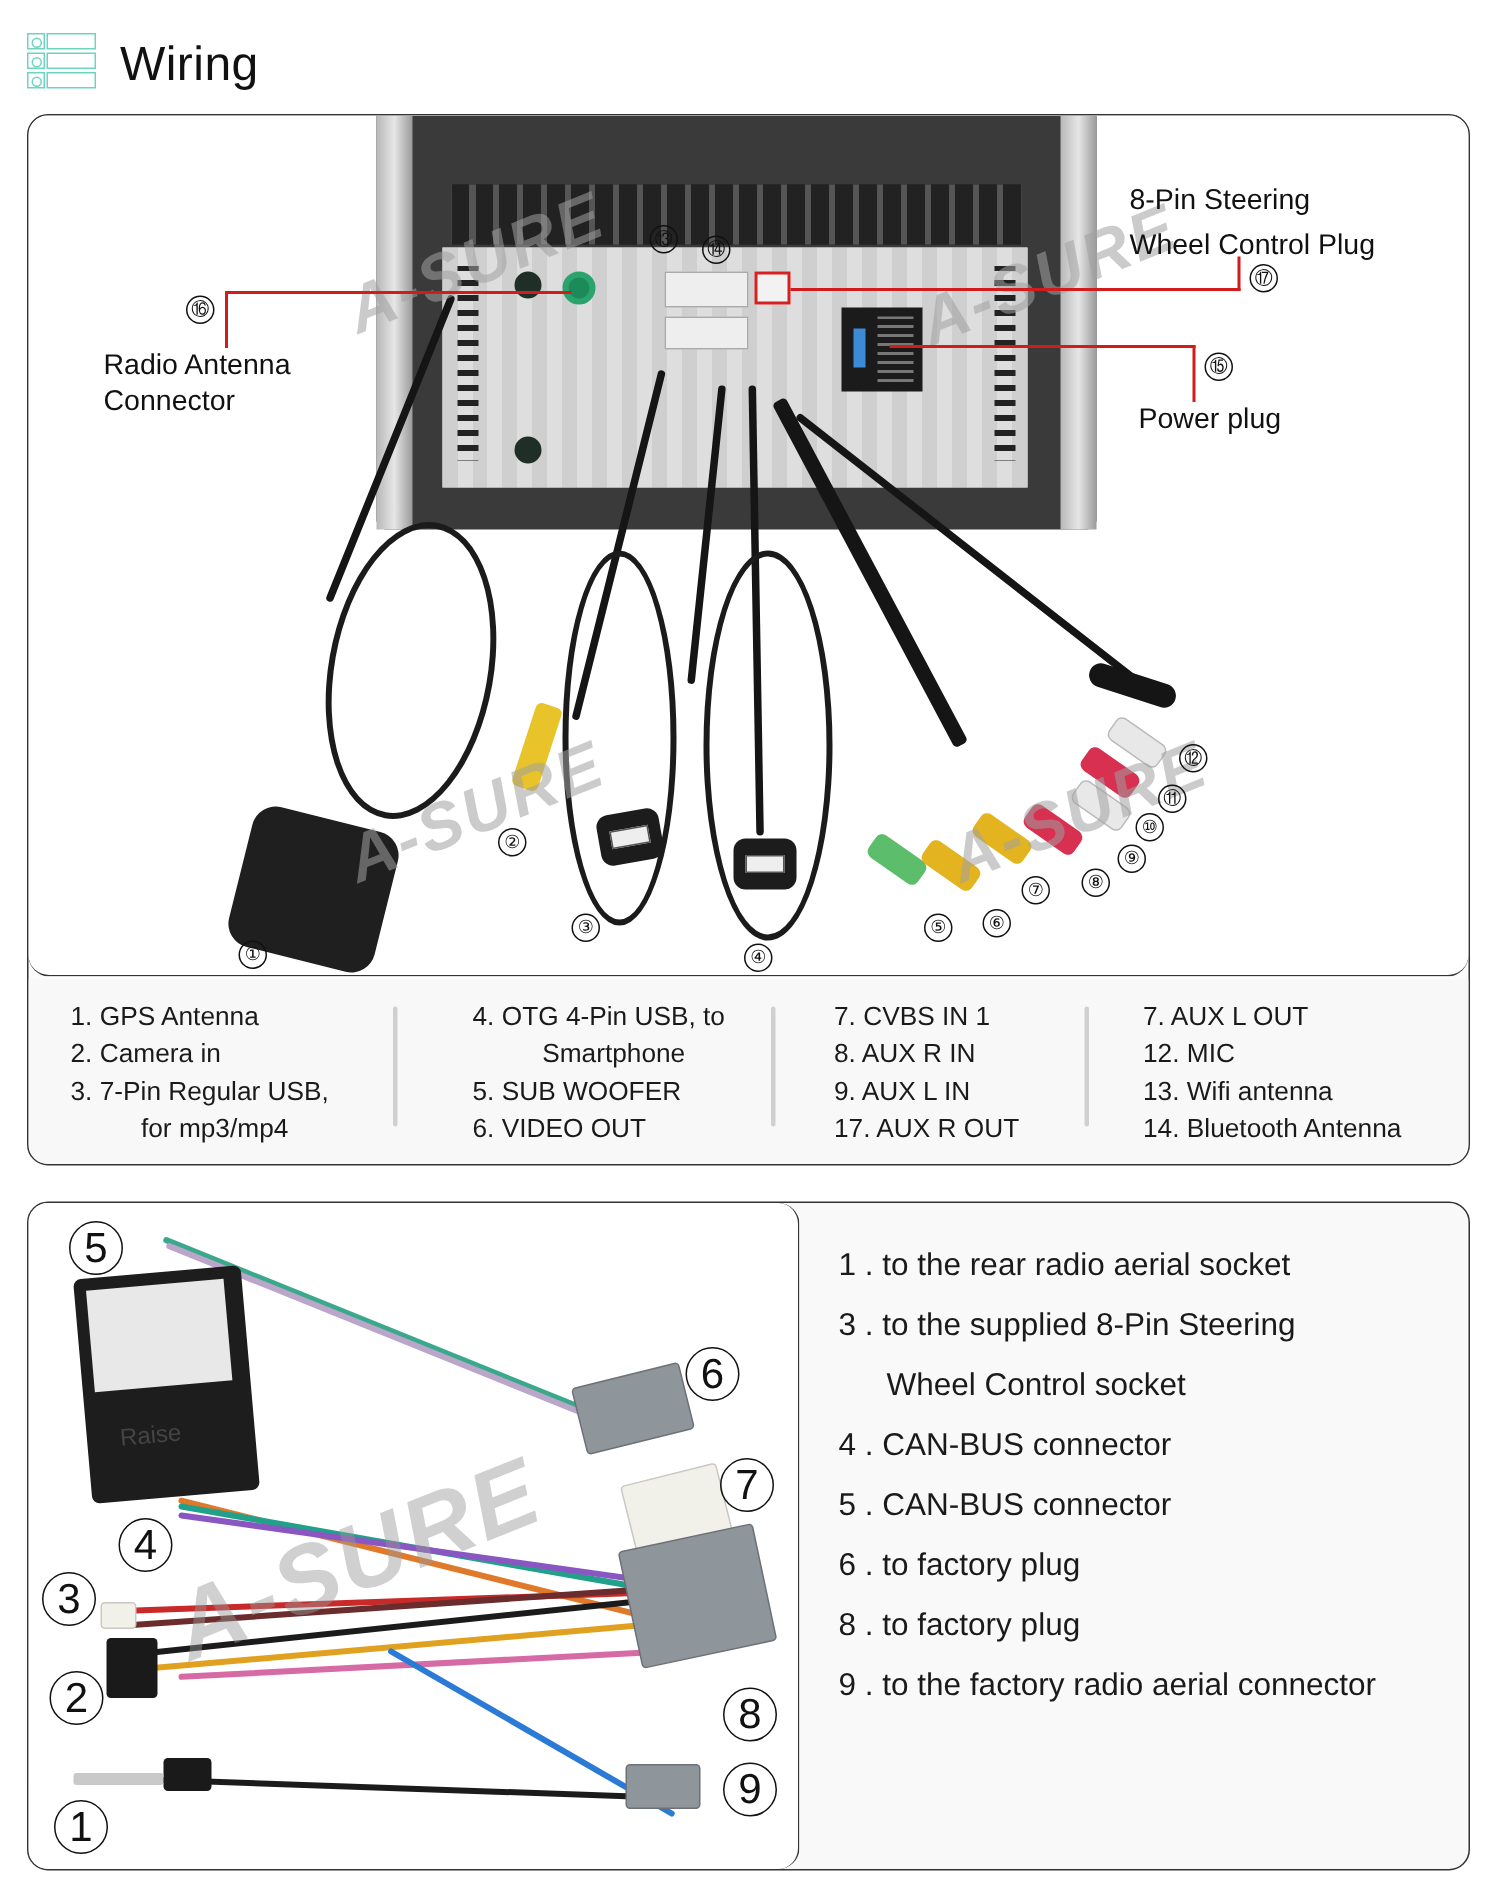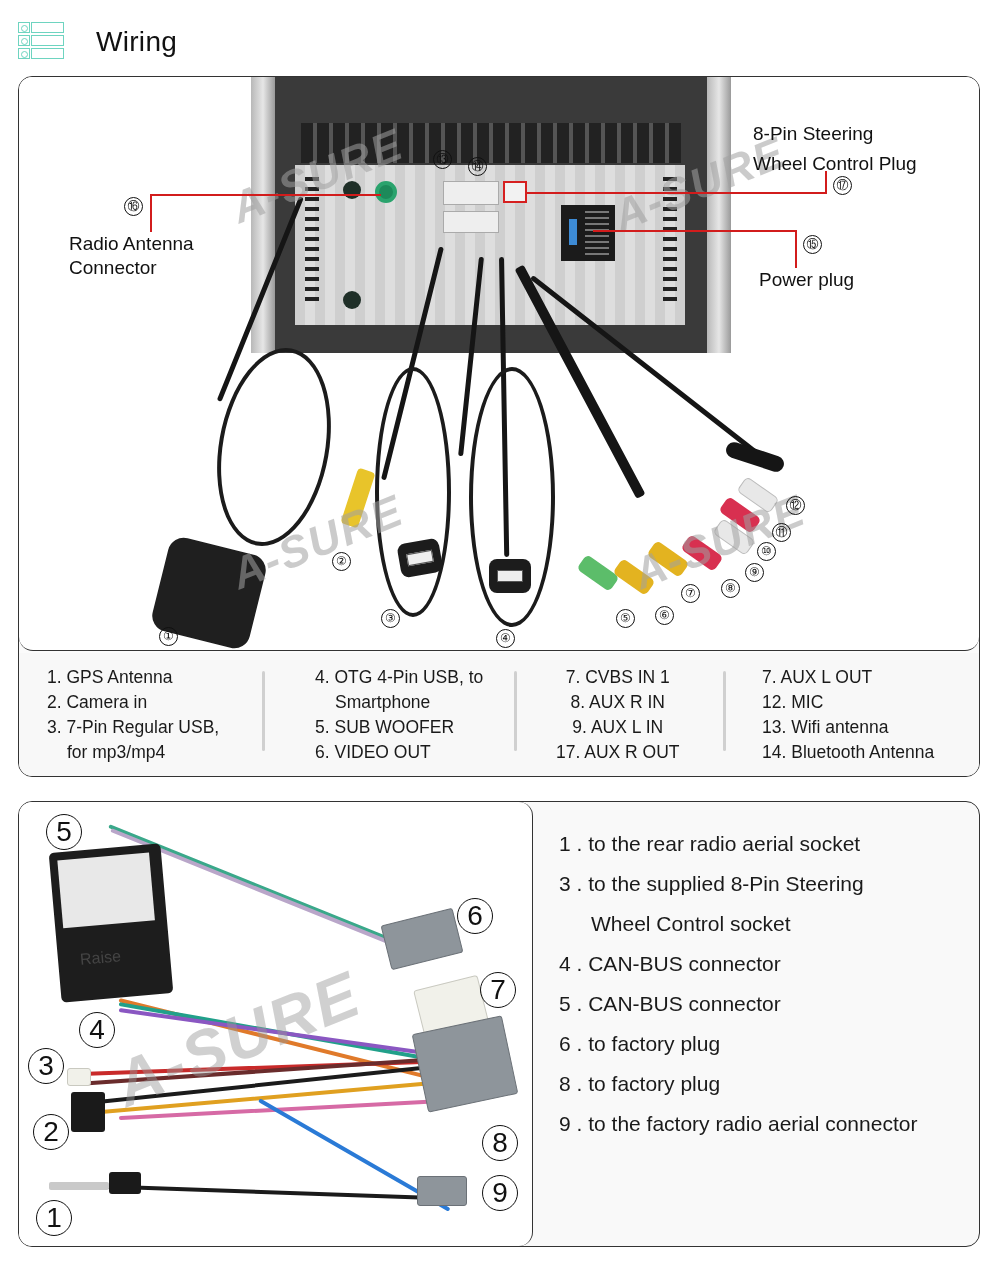--- a/index.html
+++ b/index.html
@@ -6,21 +6,21 @@
   html, body { width: 1000px; height: 1267px; background: #ffffff; overflow: hidden; }
   body { font-family: "Liberation Sans", sans-serif; color: #1a1a1a; position: relative; }
 
   
   .header { position: absolute; left: 18px; top: 20px; height: 44px; display: flex; align-items: center; }
   .header-icon { width: 46px; height: 40px; position: relative; margin-right: 16px; }
   .header-icon .row { position: absolute; left: 0; width: 46px; height: 11px; }
   .header-icon .row .dot { position: absolute; left: 0; top: 0; width: 12px; height: 11px; border: 1.5px solid #6ed4c0; }
   .header-icon .row .dot::after { content: ""; position: absolute; left: 2px; top: 1.5px; width: 5px; height: 5px; border: 1.3px solid #6ed4c0; border-radius: 50%; }
   .header-icon .row .bar { position: absolute; left: 13px; top: 0; width: 33px; height: 11px; border: 1.5px solid #6ed4c0; }
-  .header-title { font-size: 28px; color: #111; letter-spacing: 0.3px; margin-left: 16px; }
+  .header-title { font-size: 32px; color: #111; letter-spacing: 0.3px; }
 
   
   .panel1 { position: absolute; left: 18px; top: 76px; width: 962px; height: 701px;
             border: 1.5px solid #333; border-radius: 14px; background: #fbfbfb; overflow: hidden; }
   .photo1 { position: absolute; left: 0; top: 0; width: 960px; height: 574px; background: #ffffff;
             border-bottom: 1.5px solid #333; border-radius: 0 0 14px 14px; overflow: hidden; }
   .legend1 { position: absolute; left: 0; top: 576px; width: 960px; height: 124px; background: #f8f8f8; }
 
   
   .unit { position: absolute; left: 232px; top: 0; width: 480px; height: 276px; background: #3a3a3a; border-radius: 0 0 6px 6px; }
@@ -63,21 +63,21 @@
   .loop { position: absolute; border: 4px solid #1b1b1b; border-radius: 50%; }
 
   .rca { position: absolute; width: 18px; height: 40px; border-radius: 5px; transform: rotate(-55deg); }
 
   .watermark { position: absolute; font-size: 44px; font-weight: bold; color: rgba(160,160,160,0.55); transform: rotate(-22deg); letter-spacing: 2px; font-style: italic; }
 
   
   .legend-col { position: absolute; top: 12px; font-size: 17.5px; line-height: 25px; color: #1a1a1a; }
   .legend-col .item { white-space: nowrap; }
   .legend-col .item .num { display: inline-block; }
-  .legend-col .item.cont { padding-left: 20px; }
+  .legend-col .item.cont { padding-left: 20px; text-align: center; }
   .legend-sep { position: absolute; top: 18px; width: 3px; height: 80px; background: #d0d0d0; border-radius: 2px; }
 
   
   .panel2 { position: absolute; left: 18px; top: 801px; width: 962px; height: 446px;
             border: 1.5px solid #333; border-radius: 14px; background: #f9f9f9; overflow: hidden; }
   .photo2 { position: absolute; left: 0; top: 0; width: 514px; height: 444px; background: #ffffff;
             border-right: 1.5px solid #333; border-radius: 0 14px 14px 0; overflow: hidden; }
   .harness-list { position: absolute; left: 540px; top: 22px; font-size: 21px; line-height: 40px; color: #1a1a1a; }
   .harness-list .li { white-space: nowrap; }
   .harness-list .li.cont { padding-left: 32px; }
@@ -212,21 +212,21 @@
       <div class="item cont"><span>for mp3/mp4</span></div>
     </div>
     <div class="legend-sep" style="left:243px;"></div>
     <div class="legend-col" style="left:296px;">
       <div class="item"><span class="num">4.</span> <span>OTG 4-Pin USB, to</span></div>
       <div class="item cont"><span>Smartphone</span></div>
       <div class="item"><span class="num">5.</span> <span>SUB WOOFER</span></div>
       <div class="item"><span class="num">6.</span> <span>VIDEO OUT</span></div>
     </div>
     <div class="legend-sep" style="left:495px;"></div>
-    <div class="legend-col" style="left:537px;text-align:center;">
+    <div class="legend-col" style="left:537px;">
       <div class="item"><span class="num">7.</span> <span>CVBS IN 1</span></div>
       <div class="item"><span class="num">8.</span> <span>AUX R IN</span></div>
       <div class="item"><span class="num">9.</span> <span>AUX L IN</span></div>
       <div class="item"><span class="num">17.</span> <span>AUX R OUT</span></div>
     </div>
     <div class="legend-sep" style="left:704px;"></div>
     <div class="legend-col" style="left:743px;">
       <div class="item"><span class="num">7.</span> <span>AUX L OUT</span></div>
       <div class="item"><span class="num">12.</span> <span>MIC</span></div>
       <div class="item"><span class="num">13.</span> <span>Wifi antenna</span></div>

